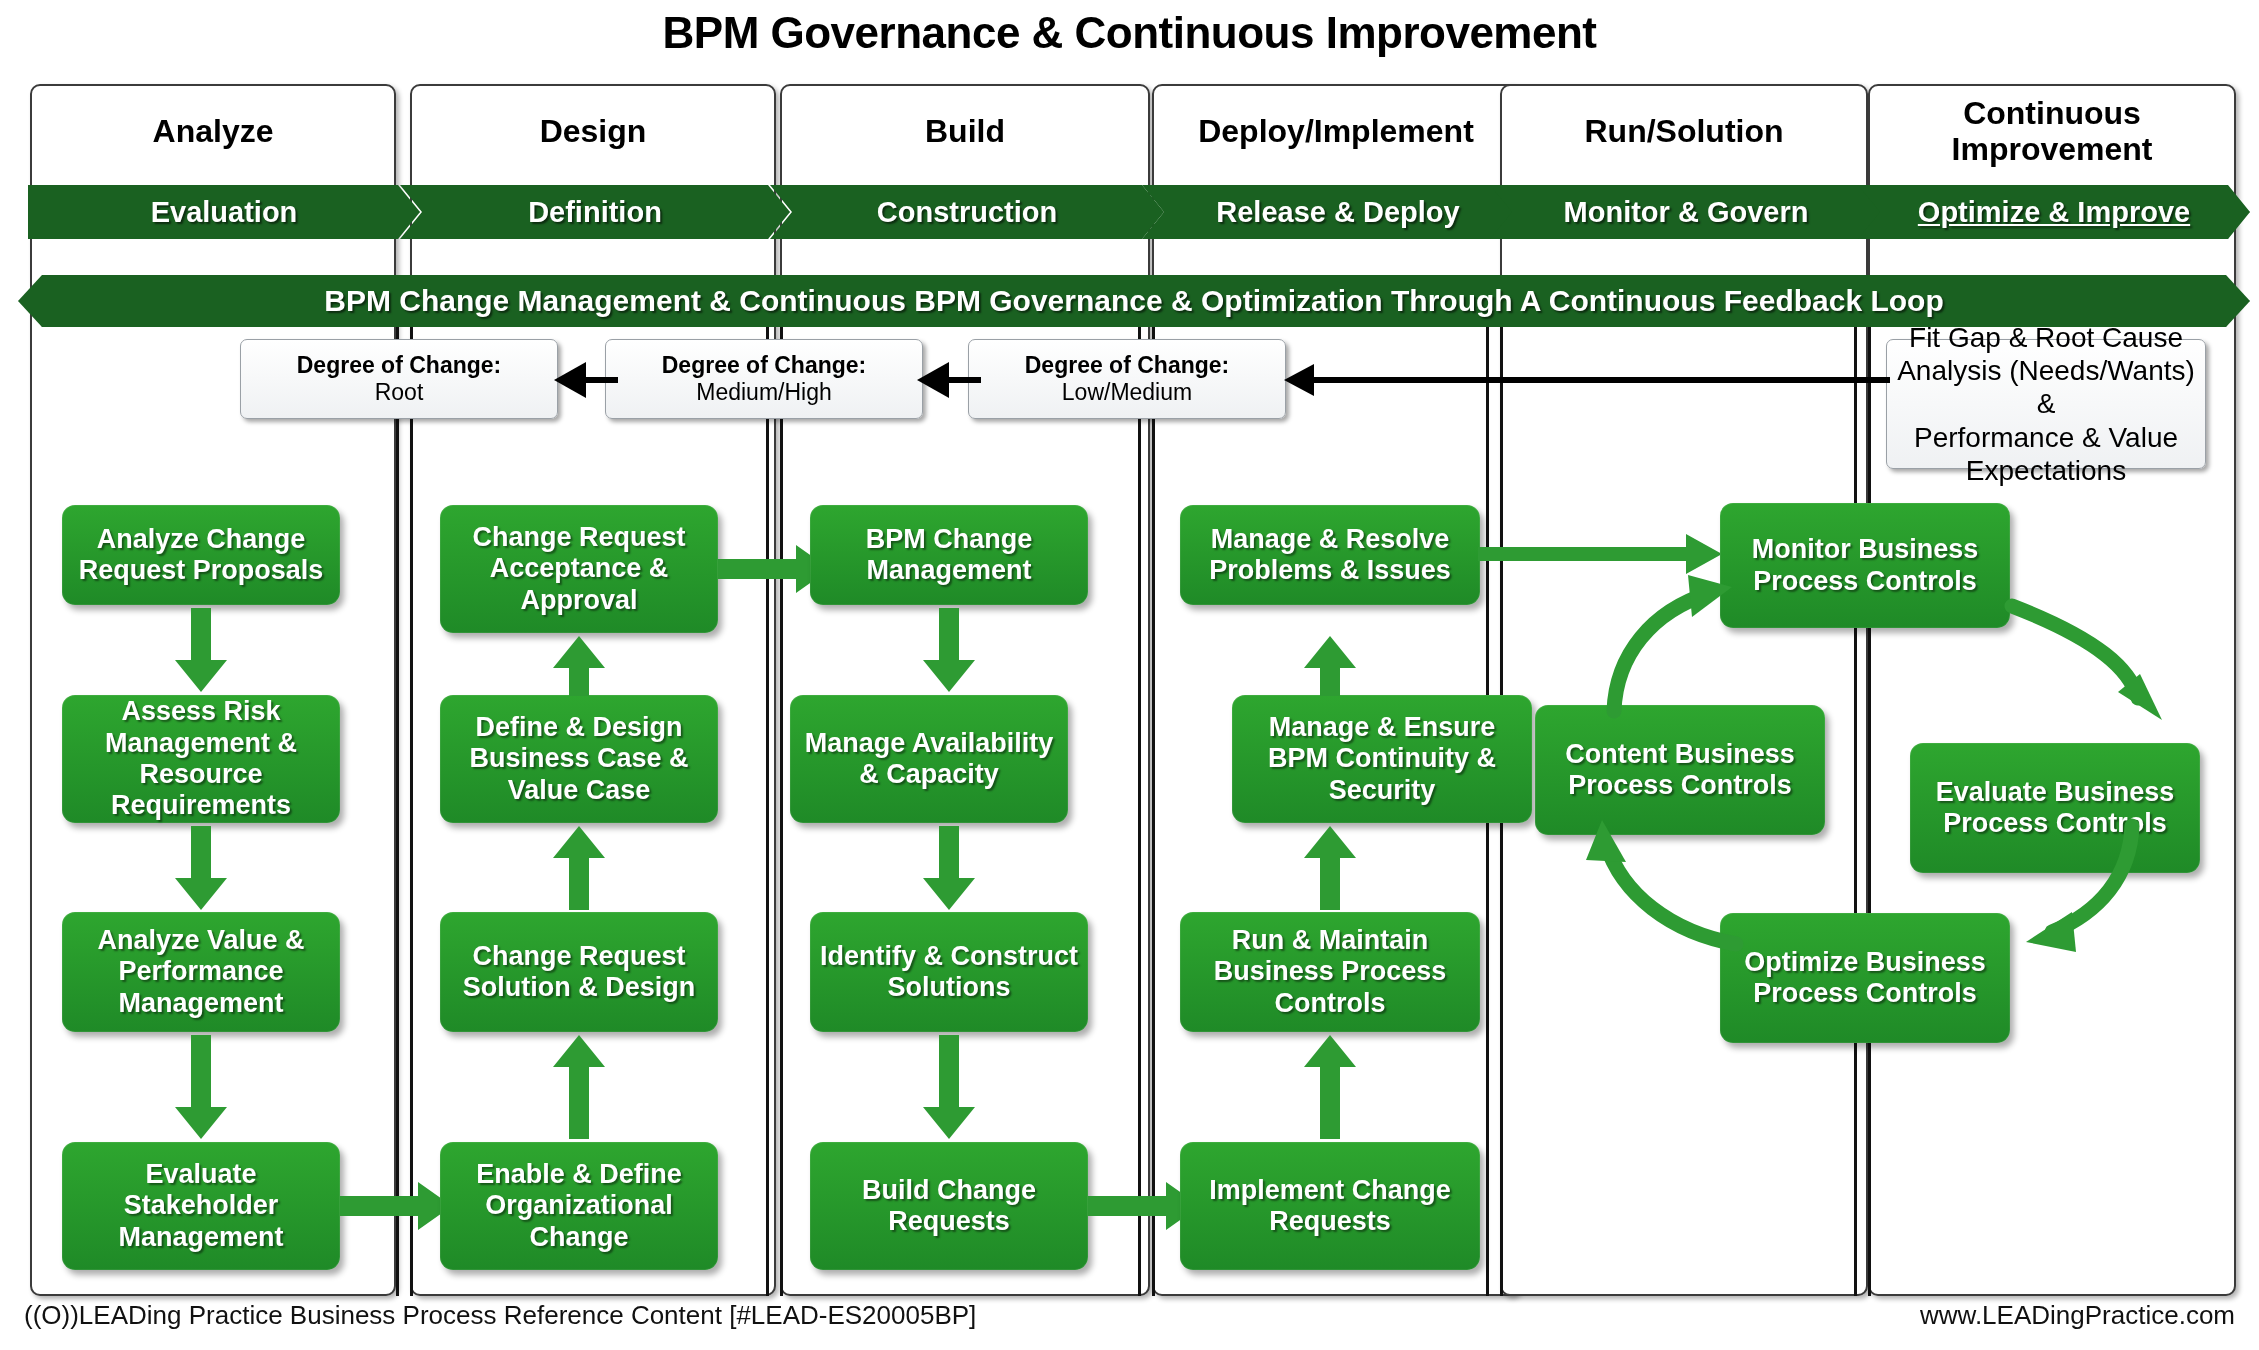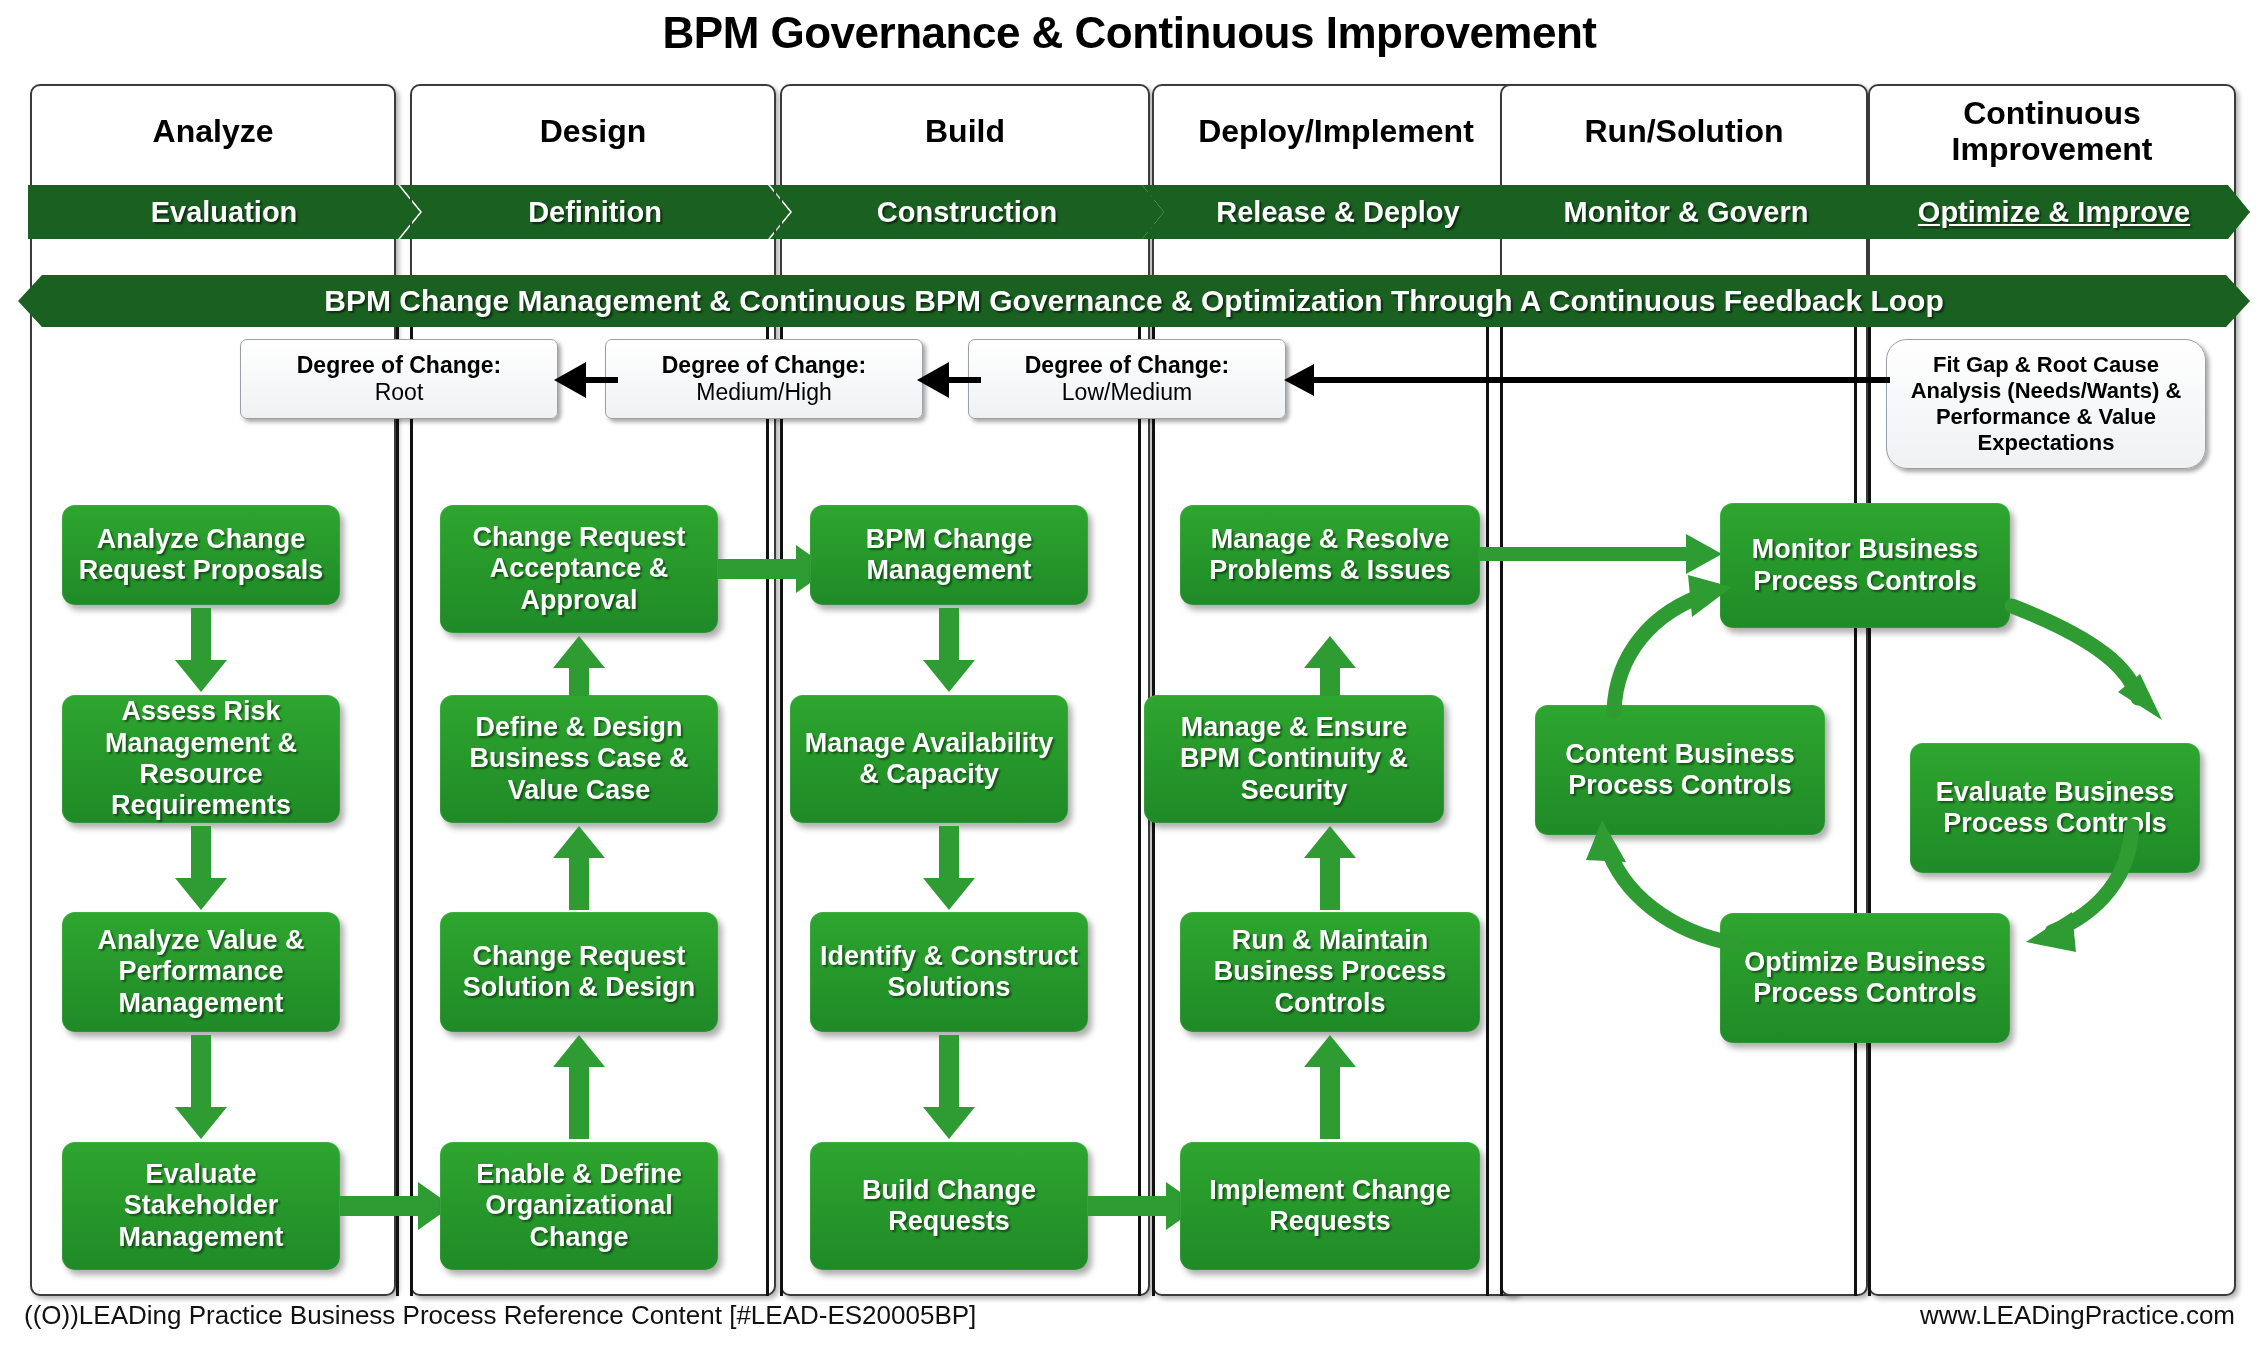--- a/index.html
+++ b/index.html
@@ -55,21 +55,21 @@
   
   .note{
     background:linear-gradient(#ffffff,#eff1f3);
     border:1.5px solid #9aa0a6;border-radius:7px;
     box-shadow:3px 3px 4px rgba(0,0,0,.35);
     display:flex;flex-direction:column;align-items:center;justify-content:center;
     text-align:center;line-height:1.18;padding:4px 6px;color:#000;
   }
   .note .l1{font-size:23px;font-weight:bold;}
   .note .l2{font-size:23px;font-weight:normal;}
-  .note.multi{font-size:22px;font-weight:bold;border-radius:21px;}
+  .note.multi{font-size:28px;font-weight:normal;}
 
   
   .divline{background:#111;width:2.5px;}
 
   
   .pbox{
     background:linear-gradient(#2ea62f,#1f8a27);
     border-radius:13px;
     display:flex;align-items:center;justify-content:center;text-align:center;
     color:#fff;font-weight:bold;font-size:27px;line-height:1.16;
@@ -225,21 +225,21 @@
 </svg>
 <svg class="arrow" style="left:923px;top:1035px;" width="52" height="104">
   <polygon points="16,0 36,0 36,72 52,72 26,104 0,72 16,72" fill="#2e9b33"></polygon>
 </svg>
 
 <svg class="arrow" style="left:1088px;top:1182px;" width="112" height="48">
   <polygon points="0,14 78,14 78,0 112,24 78,48 78,34 0,34" fill="#2e9b33"></polygon>
 </svg>
 
 <div class="abs pbox" style="left:1180px;top:505px;width:300px;height:100px;">Manage &amp; Resolve Problems &amp; Issues</div>
-<div class="abs pbox" style="left:1144px;top:695px;width:300px;height:128px;">Manage &amp; Ensure BPM Continuity &amp; Security</div>
+<div class="abs pbox" style="left:1232px;top:695px;width:300px;height:128px;">Manage &amp; Ensure BPM Continuity &amp; Security</div>
 <div class="abs pbox" style="left:1180px;top:912px;width:300px;height:120px;">Run &amp; Maintain Business Process Controls</div>
 <div class="abs pbox" style="left:1180px;top:1142px;width:300px;height:128px;">Implement Change Requests</div>
 
 <svg class="arrow" style="left:1304px;top:636px;" width="52" height="60">
   <polygon points="26,0 52,32 36,32 36,60 16,60 16,32 0,32" fill="#2e9b33"></polygon>
 </svg>
 <svg class="arrow" style="left:1304px;top:826px;" width="52" height="84">
   <polygon points="26,0 52,32 36,32 36,84 16,84 16,32 0,32" fill="#2e9b33"></polygon>
 </svg>
 <svg class="arrow" style="left:1304px;top:1035px;" width="52" height="104">

